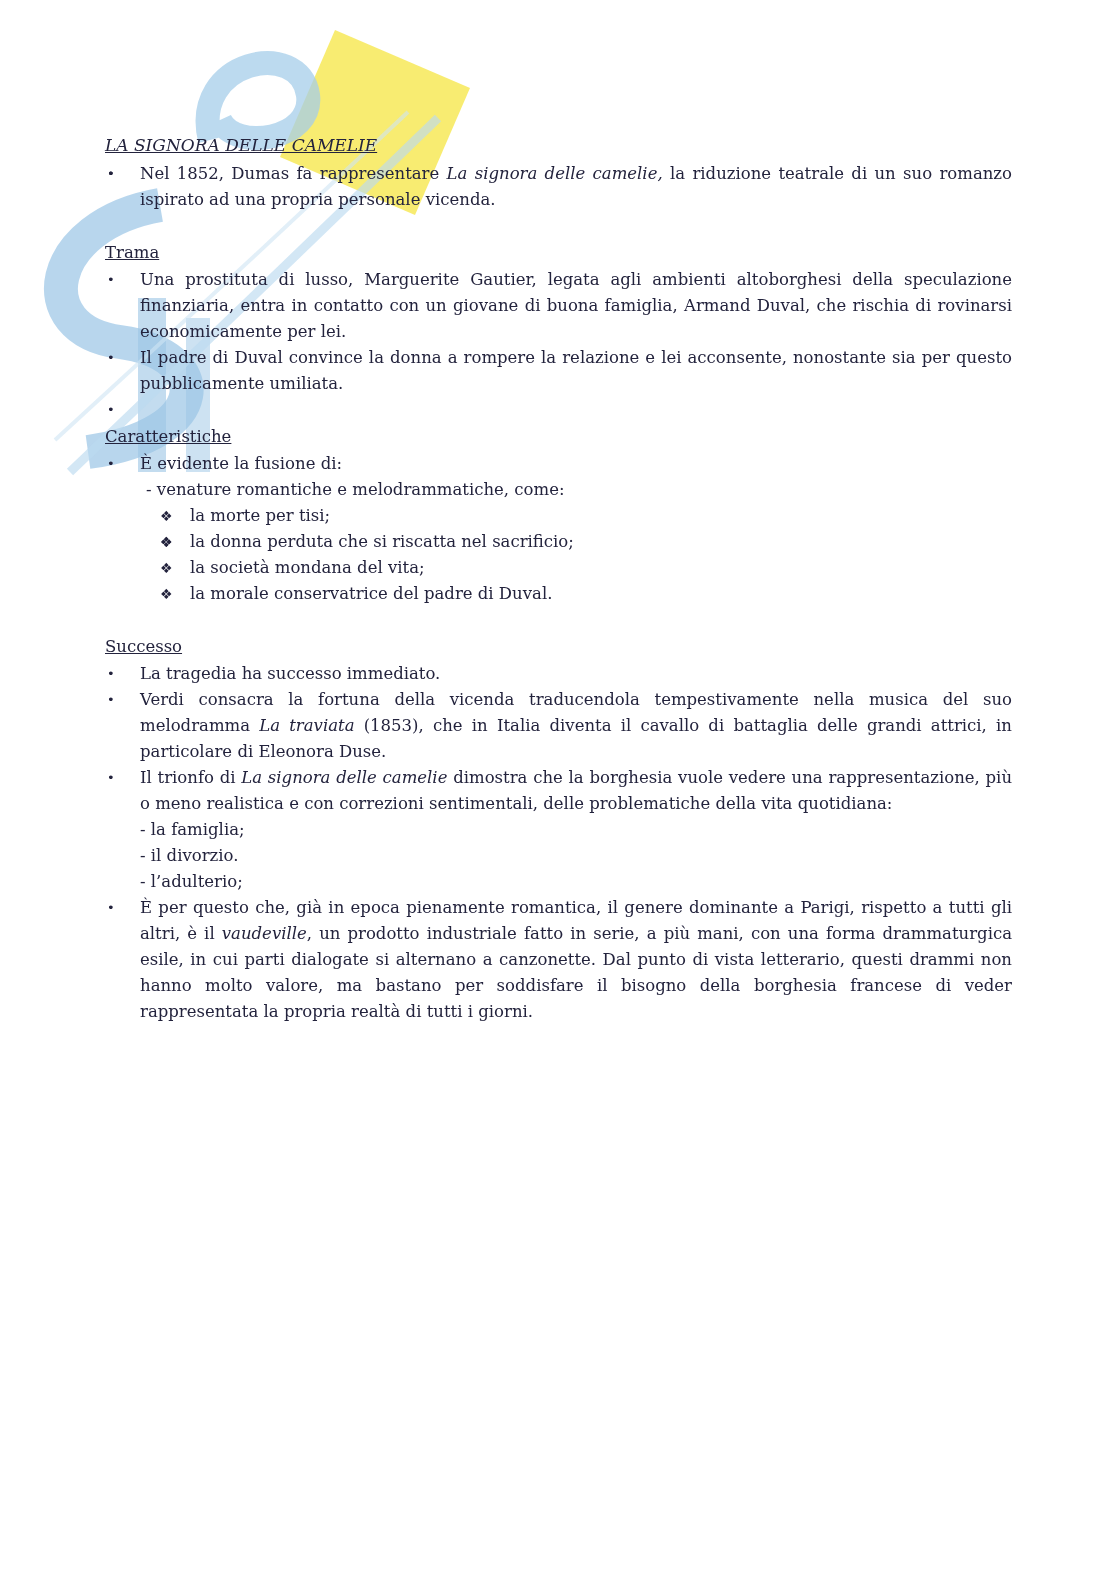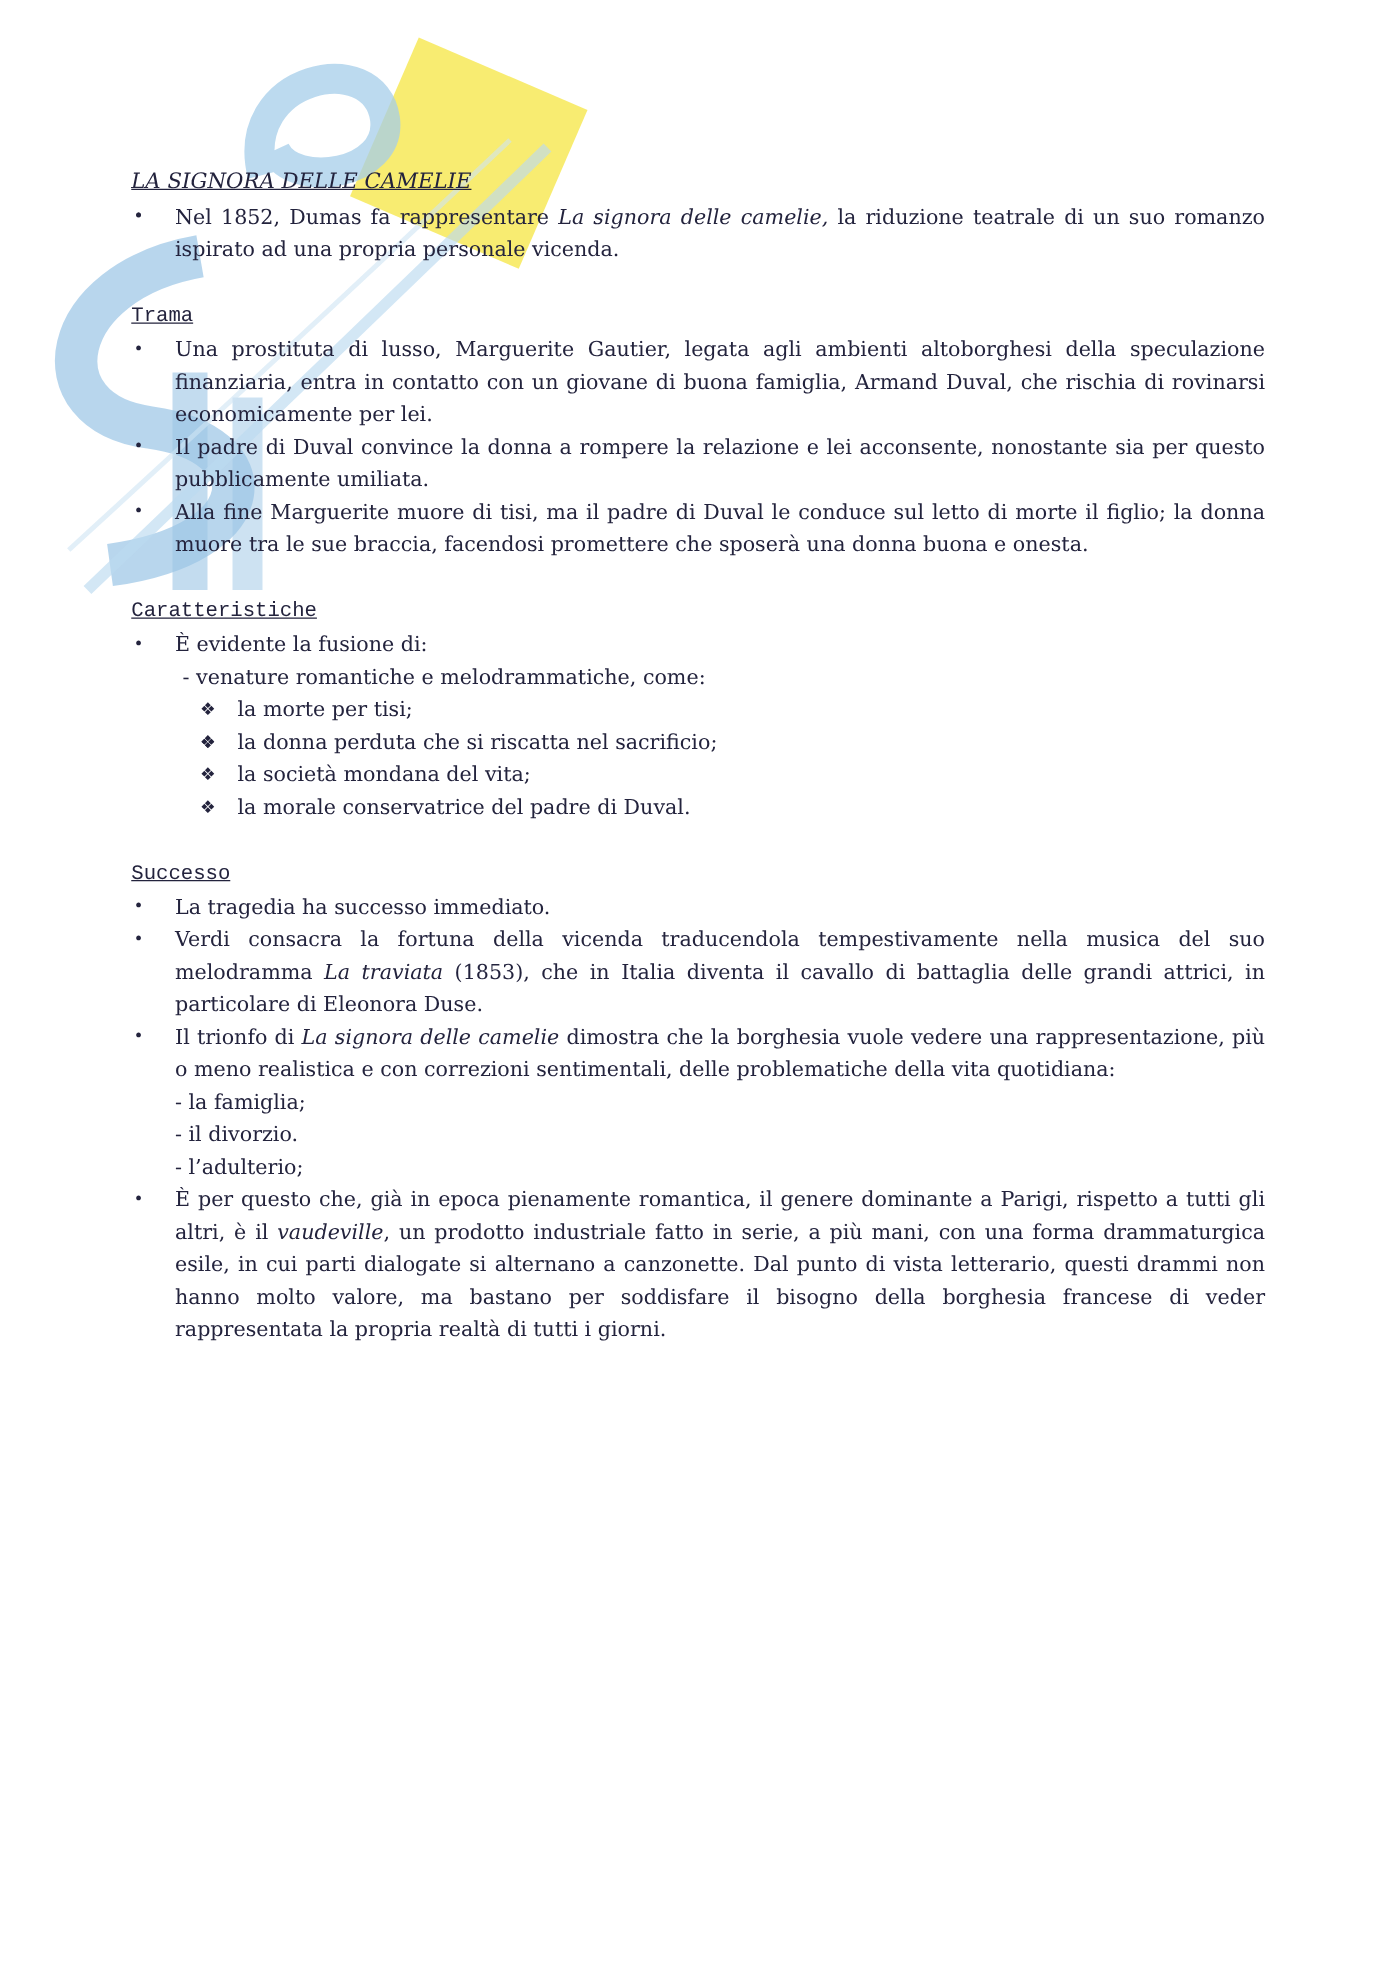--- a/index.html
+++ b/index.html
@@ -23,21 +23,20 @@
   .doc-title{
     font-style:italic;
     text-decoration:underline;
     margin:0 0 3px 0;
     font-size:17px;
   }
   .section{margin-top:27px;}
   .section-heading{
     text-decoration:underline;
     margin:0 0 1px 0;
-    font-family:Liberation Mono, monospace;
   }
   .item{
     position:relative;
     text-align:justify;
     margin:0;
   }
   .b{padding-left:35px;}
   .b > .mk{
     position:absolute;left:2px;top:0;
     font-family:"DejaVu Sans",sans-serif;
@@ -87,21 +86,20 @@
     <div class="item b">
       <span class="mk">•</span>
       <span><span>Una prostituta di lusso, Marguerite Gautier, legata agli ambienti altoborghesi della speculazione finanziaria, entra in contatto con un giovane di buona famiglia, Armand Duval, che rischia di rovinarsi economicamente per lei.</span></span>
     </div>
     <div class="item b">
       <span class="mk">•</span>
       <span><span>Il padre di Duval convince la donna a rompere la relazione e lei acconsente, nonostante sia per questo pubblicamente umiliata.</span></span>
     </div>
     <div class="item b">
       <span class="mk">•</span>
-      <span><span>Alla fine Marguerite muore di tisi, ma il padre di Duval le conduce sul letto di morte il figlio; la donna muore tra le sue braccia, facendosi promettere che sposerà una donna buona e onesta.</span></span>
     </div>
   </div>
 
   <div class="section">
     <div class="section-heading">Caratteristiche</div>
     <div class="item b">
       <span class="mk">•</span>
       <span><span>È evidente la fusione di:</span></span>
     </div>
     <div class="item d1">

